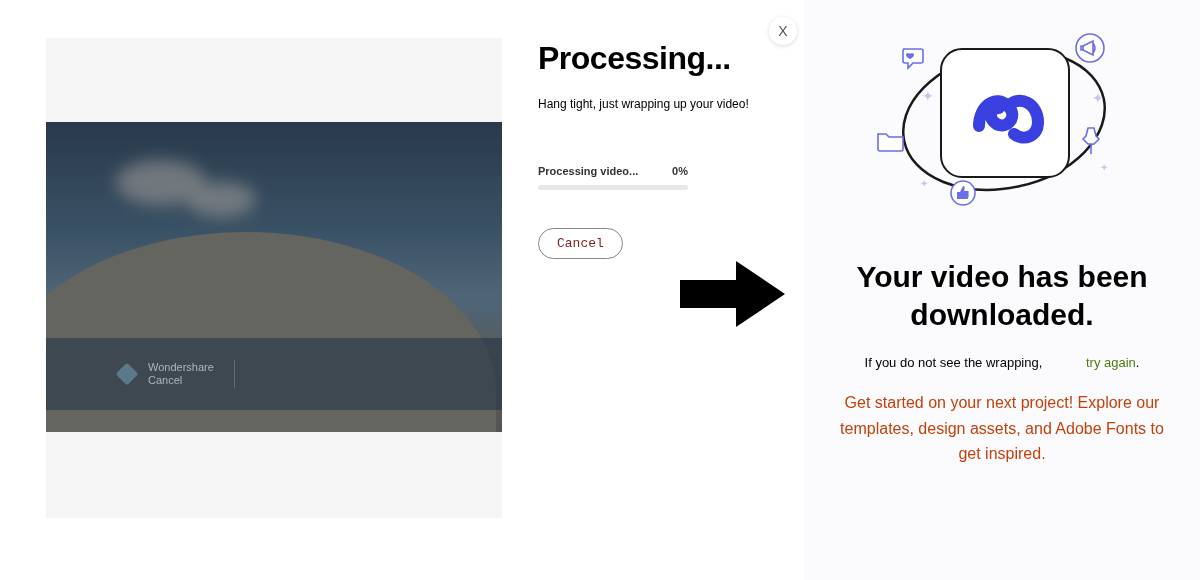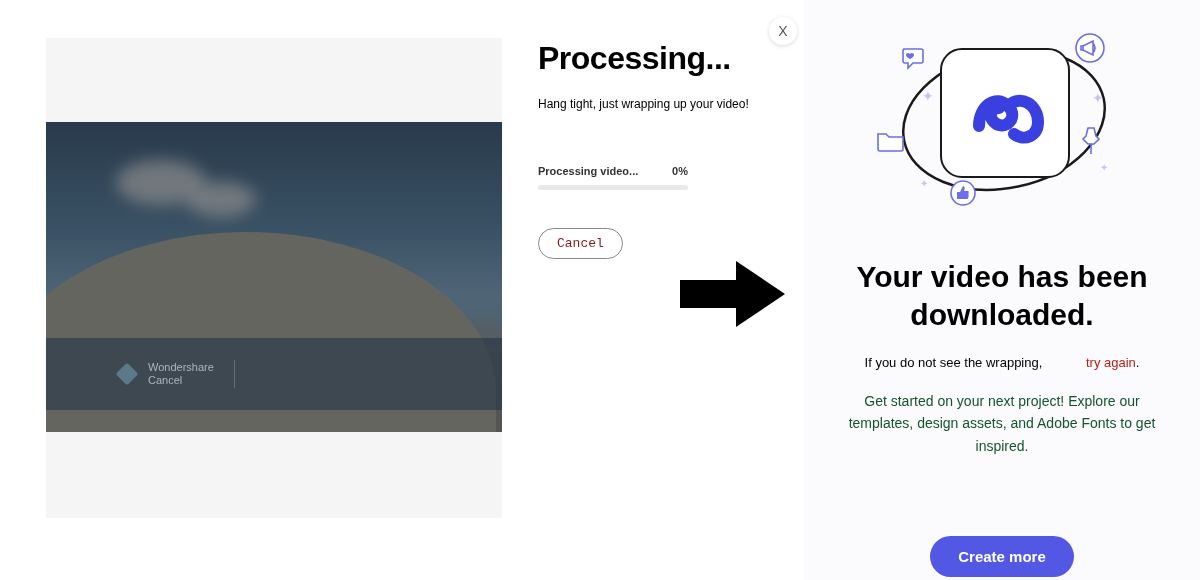--- a/index.html
+++ b/index.html
@@ -240,30 +240,30 @@
       color: #000;
       line-height: 1.25;
       margin-bottom: 22px;
     }
     .right-note {
       font-size: 13px;
       color: #000;
       margin-bottom: 20px;
     }
     .right-note a {
-      color: #b91c1c;
+      color: #4d7c0f;
       text-decoration: none;
       cursor: pointer;
       margin-left: 40px;
     }
     .right-desc {
-      font-size: 14px;
-      color: #14532d;
+      font-size: 16px;
+      color: #c2410c;
       line-height: 1.6;
-      margin-bottom: 79px;
+      margin-bottom: 61px;
       padding: 0 6px;
     }
     .create-btn {
       display: inline-flex;
       align-items: center;
       justify-content: center;
       padding: 12px 28px;
       background: #5258e4;
       color: #fff;
       border-radius: 24px;
@@ -365,14 +365,13 @@
   </div>
 
   <div class="right-title">Your video has been downloaded.</div>
 
   <div class="right-note">
     <span>If you do not see the wrapping, </span><a>try again</a><span>.</span>
   </div>
 
   <div class="right-desc">Get started on your next project! Explore our templates, design assets, and Adobe Fonts to get inspired.</div>
 
-  <button class="create-btn">Create more</button>
 </div>
 
 </body></html>

